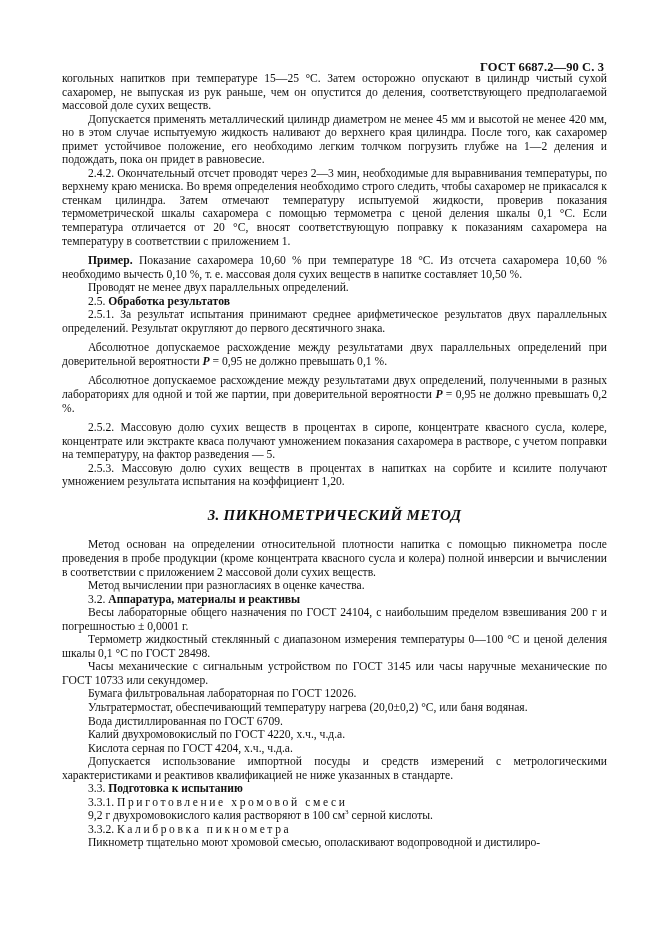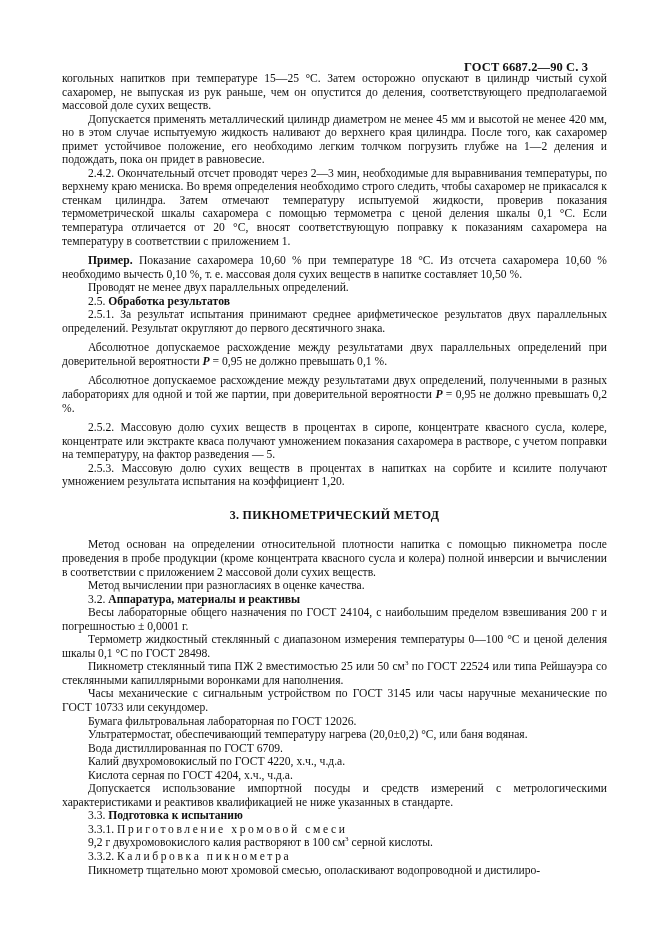--- a/index.html
+++ b/index.html
@@ -2,36 +2,36 @@
 <html><head>
 <meta charset="utf-8">
 <style>
   html, body { margin: 0; padding: 0; background: #ffffff; }
   body {
     width: 661px; height: 936px; position: relative; overflow: hidden;
     font-family: "Liberation Serif", "DejaVu Serif", serif;
     color: #111;
   }
   .page-header {
-    position: absolute; top: 60px; right: 73px;
+    position: absolute; top: 60px; right: 57px;
     font-weight: bold; font-size: 12.5px; letter-spacing: 0.1px;
   }
   .content {
     position: absolute; top: 72px; left: 62px; width: 545px;
     font-size: 11.6px; line-height: 13.55px;
     text-align: justify;
   }
   .p { margin: 0; text-indent: 0; }
   .p.ind { text-indent: 26px; }
   .p.gap { margin-top: 6px; }
   .b { font-weight: bold; }
   .sp { letter-spacing: 2.6px; }
   .section-title {
-    text-align: center; font-weight: bold; font-size: 12px;
-    margin: 20px 0 16px 0; letter-spacing: 0.3px;
+    text-align: center; font-weight: bold; font-size: 15px;
+    margin: 20px 0 16px 0; letter-spacing: 0.3px; font-style: italic;
   }
   .i { font-style: italic; }
   sup { font-size: 7px; line-height: 0; vertical-align: super; }
 </style>
 </head>
 <body>
 
 <div class="page-header">ГОСТ 6687.2—90 С. 3</div>
 
 <div class="content">
@@ -47,21 +47,20 @@
   <p class="p ind gap">2.5.2. Массовую долю сухих веществ в процентах в сиропе, концентрате квасного сусла, колере, концентрате или экстракте кваса получают умножением показания сахаромера в растворе, с учетом поправки на температуру, на фактор разведения — 5.</p>
   <p class="p ind">2.5.3. Массовую долю сухих веществ в процентах в напитках на сорбите и ксилите получают умножением результата испытания на коэффициент 1,20.</p>
 
   <div class="section-title">3. ПИКНОМЕТРИЧЕСКИЙ МЕТОД</div>
 
   <p class="p ind">Метод основан на определении относительной плотности напитка с помощью пикнометра после проведения в пробе продукции (кроме концентрата квасного сусла и колера) полной инверсии и вычислении в соответствии с приложением 2 массовой доли сухих веществ.</p>
   <p class="p ind">Метод вычислении при разногласиях в оценке качества.</p>
   <p class="p ind"><span>3.2. </span><span class="b">Аппаратура, материалы и реактивы</span></p>
   <p class="p ind">Весы лабораторные общего назначения по ГОСТ 24104, с наибольшим пределом взвешивания 200 г и погрешностью ± 0,0001 г.</p>
   <p class="p ind">Термометр жидкостный стеклянный с диапазоном измерения температуры 0—100 °С и ценой деления шкалы 0,1 °С по ГОСТ 28498.</p>
-  <p class="p ind"><span>Пикнометр стеклянный типа ПЖ 2 вместимостью 25 или 50 см</span><sup>3</sup><span> по ГОСТ 22524 или типа Рейшауэра со стеклянными капиллярными воронками для наполнения.</span></p>
   <p class="p ind">Часы механические с сигнальным устройством по ГОСТ 3145 или часы наручные механические по ГОСТ 10733 или секундомер.</p>
   <p class="p ind">Бумага фильтровальная лабораторная по ГОСТ 12026.</p>
   <p class="p ind">Ультратермостат, обеспечивающий температуру нагрева (20,0±0,2) °С, или баня водяная.</p>
   <p class="p ind">Вода дистиллированная по ГОСТ 6709.</p>
   <p class="p ind">Калий двухромовокислый по ГОСТ 4220, х.ч., ч.д.а.</p>
   <p class="p ind">Кислота серная по ГОСТ 4204, х.ч., ч.д.а.</p>
   <p class="p ind">Допускается использование импортной посуды и средств измерений с метрологическими характеристиками и реактивов квалификацией не ниже указанных в стандарте.</p>
   <p class="p ind"><span>3.3. </span><span class="b">Подготовка к испытанию</span></p>
   <p class="p ind"><span>3.3.1. </span><span class="sp">Приготовление хромовой смеси</span></p>
   <p class="p ind"><span>9,2 г двухромовокислого калия растворяют в 100 см</span><sup>3</sup><span> серной кислоты.</span></p>

